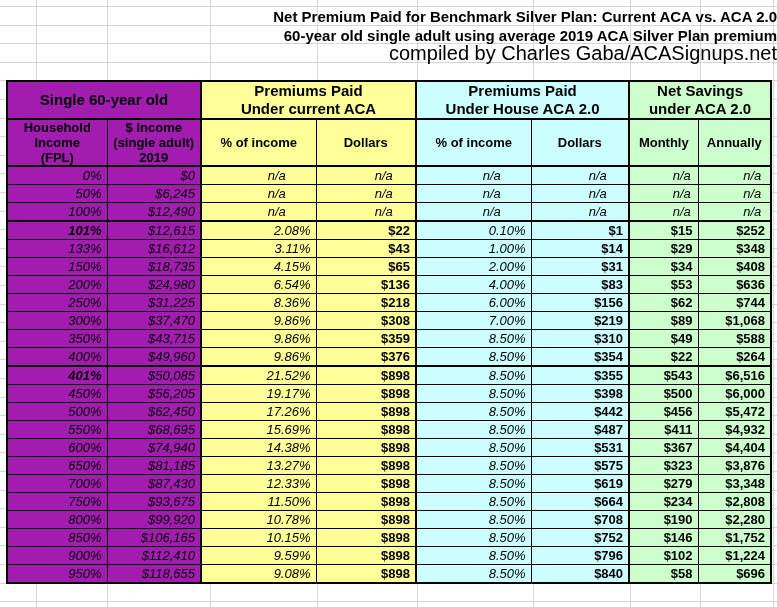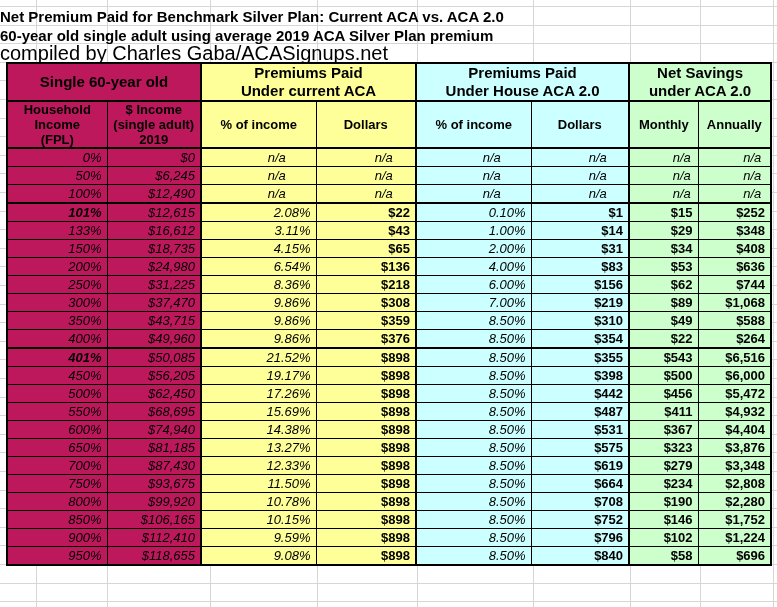--- a/index.html
+++ b/index.html
@@ -18,28 +18,28 @@
       linear-gradient(#d6d6d6,#d6d6d6) 107px 0/1px 100% no-repeat,
       linear-gradient(#d6d6d6,#d6d6d6) 210px 0/1px 100% no-repeat,
       linear-gradient(#d6d6d6,#d6d6d6) 317px 0/1px 100% no-repeat,
       linear-gradient(#d6d6d6,#d6d6d6) 417px 0/1px 100% no-repeat,
       linear-gradient(#d6d6d6,#d6d6d6) 533px 0/1px 100% no-repeat,
       linear-gradient(#d6d6d6,#d6d6d6) 630px 0/1px 100% no-repeat,
       linear-gradient(#d6d6d6,#d6d6d6) 700px 0/1px 100% no-repeat,
       linear-gradient(#d6d6d6,#d6d6d6) 773px 0/1px 100% no-repeat,
       repeating-linear-gradient(to bottom, transparent 0 6px, #d6d6d6 6px 7px, transparent 7px 18.6px);
   }
-  .titleblock { position:absolute; top:7px; left:0; width:777px; text-align:left; z-index:2; }
+  .titleblock { position:absolute; top:7px; left:0; width:777px; text-align:right; z-index:2; }
   .title1, .title2 { font-size:15px; font-weight:bold; line-height:19px; }
   .title3 { font-size:20px; font-weight:normal; line-height:17px; }
 
   table.sheet {
-    position:absolute; left:6px; top:62px; z-index:1;
+    position:absolute; left:6px; top:80px; z-index:1;
     width:764px; table-layout:fixed; border-collapse:collapse;
-    background:#be185d;
+    background:#a21caf;
   }
   table.sheet, table.sheet td, table.sheet th { border:1px solid #000; }
   table.sheet { border-width:2px; }
   td, th { padding:0; overflow:hidden; }
 
   tr.grouprow { height:38px; }
   tr.grouprow th {
     font-size:15px; font-weight:bold; text-align:center; vertical-align:middle;
     line-height:18px; white-space:pre-line; border-bottom-width:2px;
   }

